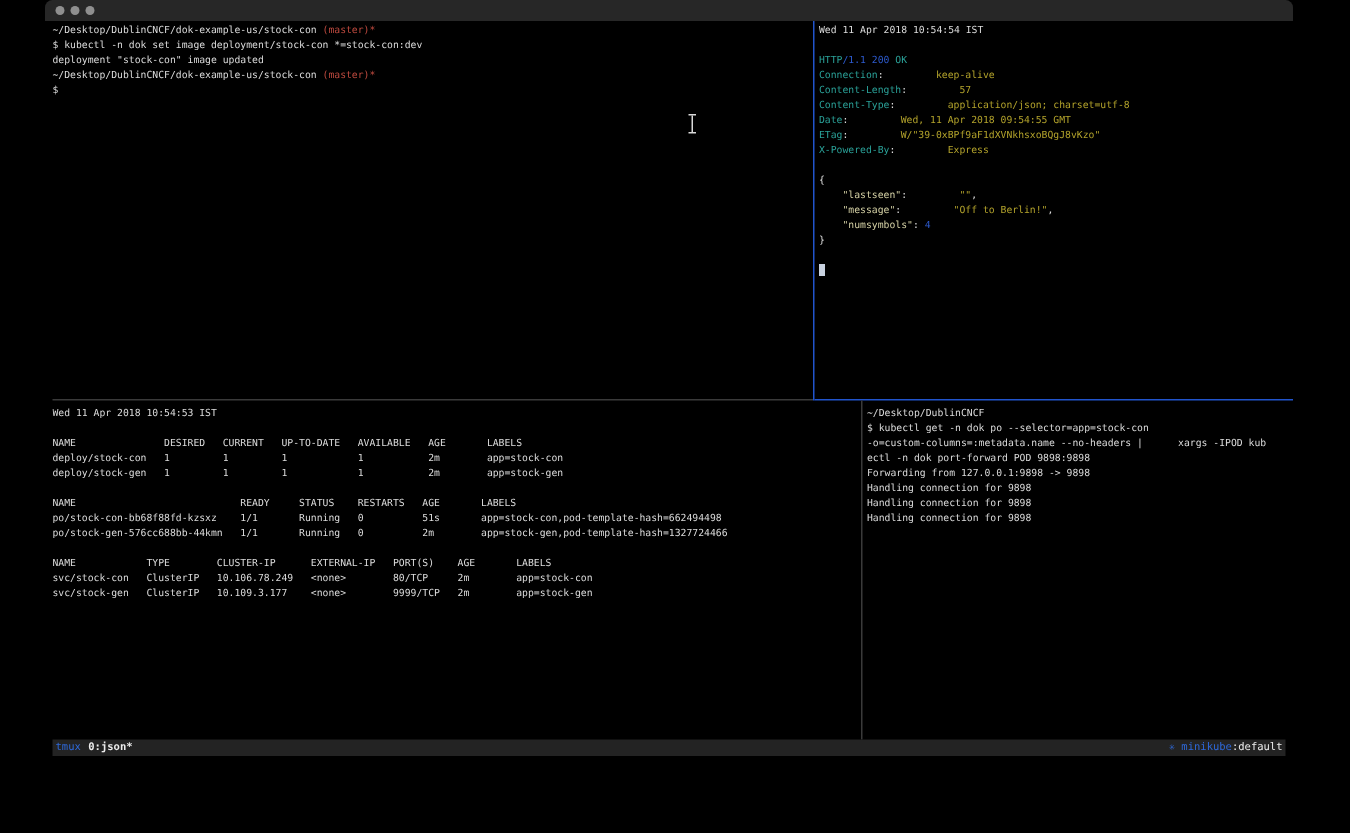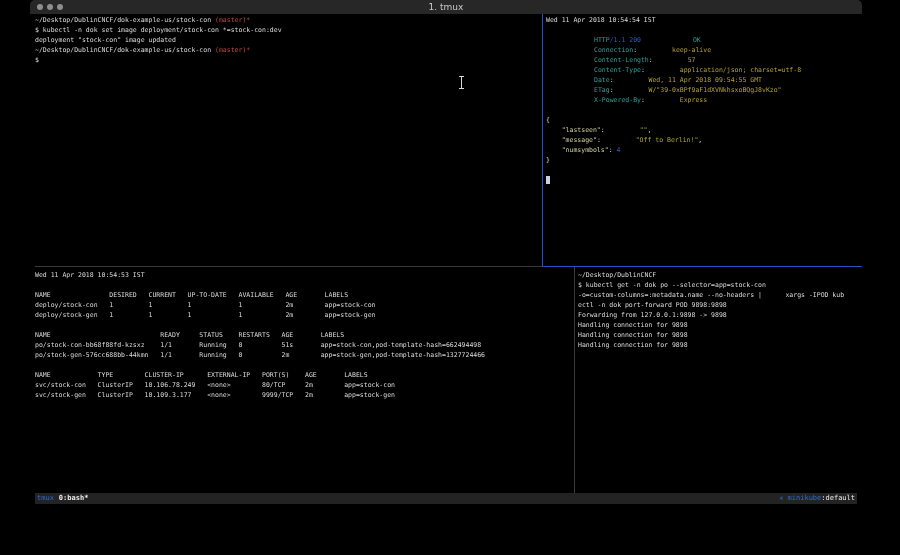--- a/index.html
+++ b/index.html
@@ -18,21 +18,21 @@
     position:absolute;left:0;top:2px;width:100%;text-align:center;
     font-size:9px;color:#c9c9c9;font-family:"DejaVu Sans", sans-serif;
   }
   .pane{
     position:absolute;font-size:6.5px;line-height:10px;white-space:pre;
     color:var(--text);overflow:hidden;
   }
   .tl{height:10px;}
   .seg-w{color:var(--text);}
   .seg-r{color:var(--red);}
-  .seg-c{color:var(--cyan);margin-left:48px;}
+  .seg-c{color:var(--cyan);}
   .seg-y{color:var(--yellow);padding-left:31px;}
   .seg-b{color:var(--blue);}
   .seg-k{color:var(--cream);}
   .seg-cur{background:var(--cursor);color:var(--cursor);}
   .divider{position:absolute;}
   .div-v-top{left:542px;top:14px;width:1px;height:253px;background:var(--border-active);}
   .div-h-left{left:35px;top:266px;width:507px;height:1px;background:var(--border);}
   .div-h-right{left:543px;top:266px;width:319px;height:1px;background:var(--border-active);}
   .div-v-bottom{left:574px;top:267px;width:1px;height:226px;background:var(--border);}
   .status{
@@ -56,40 +56,39 @@
 <body>
 
 <div class="window">
 
   <div class="titlebar">
     <div class="lights">
       <div class="light"></div>
       <div class="light"></div>
       <div class="light"></div>
     </div>
-    <div class="title">1. tmux</div>
   </div>
 
   <div class="pane" style="left:5px;top:15px;width:505px;height:250px;"><div class="tl"><span class="seg-w">~/Desktop/DublinCNCF/dok-example-us/stock-con </span><span class="seg-r">(master)*</span></div><div class="tl"><span class="seg-w">$ kubectl -n dok set image deployment/stock-con *=stock-con:dev</span></div><div class="tl"><span class="seg-w">deployment "stock-con" image updated</span></div><div class="tl"><span class="seg-w">~/Desktop/DublinCNCF/dok-example-us/stock-con </span><span class="seg-r">(master)*</span></div><div class="tl"><span class="seg-w">$</span></div></div>
 
   <div class="pane" style="left:516px;top:15px;width:316px;height:250px;"><div class="tl"><span class="seg-w">Wed 11 Apr 2018 10:54:54 IST</span></div><div class="tl">&nbsp;</div><div class="tl"><span class="seg-c">HTTP</span><span class="seg-b">/1.1 200 </span><span class="seg-c">OK</span></div><div class="tl"><span class="seg-c">Connection</span><span class="seg-w">: </span><span class="seg-y">keep-alive</span></div><div class="tl"><span class="seg-c">Content-Length</span><span class="seg-w">: </span><span class="seg-y">57</span></div><div class="tl"><span class="seg-c">Content-Type</span><span class="seg-w">: </span><span class="seg-y">application/json; charset=utf-8</span></div><div class="tl"><span class="seg-c">Date</span><span class="seg-w">: </span><span class="seg-y">Wed, 11 Apr 2018 09:54:55 GMT</span></div><div class="tl"><span class="seg-c">ETag</span><span class="seg-w">: </span><span class="seg-y">W/"39-0xBPf9aF1dXVNkhsxoBQgJ8vKzo"</span></div><div class="tl"><span class="seg-c">X-Powered-By</span><span class="seg-w">: </span><span class="seg-y">Express</span></div><div class="tl">&nbsp;</div><div class="tl"><span class="seg-w">{</span></div><div class="tl"><span class="seg-k">    "lastseen"</span><span class="seg-w">: </span><span class="seg-y">""</span><span class="seg-w">,</span></div><div class="tl"><span class="seg-k">    "message"</span><span class="seg-w">: </span><span class="seg-y">"Off to Berlin!"</span><span class="seg-w">,</span></div><div class="tl"><span class="seg-k">    "numsymbols"</span><span class="seg-w">: </span><span class="seg-b">4</span></div><div class="tl"><span class="seg-w">}</span></div><div class="tl">&nbsp;</div><div class="tl"><span class="seg-cur"> </span></div></div>
 
   <div class="pane" style="left:5px;top:270px;width:537px;height:222px;"><div class="tl"><span class="seg-w">Wed 11 Apr 2018 10:54:53 IST</span></div><div class="tl">&nbsp;</div><div class="tl"><span class="seg-w">NAME               DESIRED   CURRENT   UP-TO-DATE   AVAILABLE   AGE       LABELS</span></div><div class="tl"><span class="seg-w">deploy/stock-con   1         1         1            1           2m        app=stock-con</span></div><div class="tl"><span class="seg-w">deploy/stock-gen   1         1         1            1           2m        app=stock-gen</span></div><div class="tl">&nbsp;</div><div class="tl"><span class="seg-w">NAME                            READY     STATUS    RESTARTS   AGE       LABELS</span></div><div class="tl"><span class="seg-w">po/stock-con-bb68f88fd-kzsxz    1/1       Running   0          51s       app=stock-con,pod-template-hash=662494498</span></div><div class="tl"><span class="seg-w">po/stock-gen-576cc688bb-44kmn   1/1       Running   0          2m        app=stock-gen,pod-template-hash=1327724466</span></div><div class="tl">&nbsp;</div><div class="tl"><span class="seg-w">NAME            TYPE        CLUSTER-IP      EXTERNAL-IP   PORT(S)    AGE       LABELS</span></div><div class="tl"><span class="seg-w">svc/stock-con   ClusterIP   10.106.78.249   &lt;none&gt;        80/TCP     2m        app=stock-con</span></div><div class="tl"><span class="seg-w">svc/stock-gen   ClusterIP   10.109.3.177    &lt;none&gt;        9999/TCP   2m        app=stock-gen</span></div></div>
 
   <div class="pane" style="left:548px;top:270px;width:284px;height:222px;"><div class="tl"><span class="seg-w">~/Desktop/DublinCNCF</span></div><div class="tl"><span class="seg-w">$ kubectl get -n dok po --selector=app=stock-con</span></div><div class="tl"><span class="seg-w">-o=custom-columns=:metadata.name --no-headers |      xargs -IPOD kub</span></div><div class="tl"><span class="seg-w">ectl -n dok port-forward POD 9898:9898</span></div><div class="tl"><span class="seg-w">Forwarding from 127.0.0.1:9898 -&gt; 9898</span></div><div class="tl"><span class="seg-w">Handling connection for 9898</span></div><div class="tl"><span class="seg-w">Handling connection for 9898</span></div><div class="tl"><span class="seg-w">Handling connection for 9898</span></div></div>
 
 </div>
 
 <div class="divider div-v-top"></div>
 <div class="divider div-h-left"></div>
 <div class="divider div-h-right"></div>
 <div class="divider div-v-bottom"></div>
 
 <div class="status">
-  <span class="status-left"><span class="sess">tmux</span><span class="winlabel">0:bash*</span></span>
+  <span class="status-left"><span class="sess">tmux</span><span class="winlabel">0:json*</span></span>
   <span class="status-right"><span class="ctx-icon">✳</span> <span class="ctx">minikube</span><span class="ns">:default</span></span>
 </div>
 
 <div class="ibeam">
   <i class="bar-t"></i>
     <i class="stem"></i>
     <i class="bar-b"></i>
 </div>
 
 </body></html>

